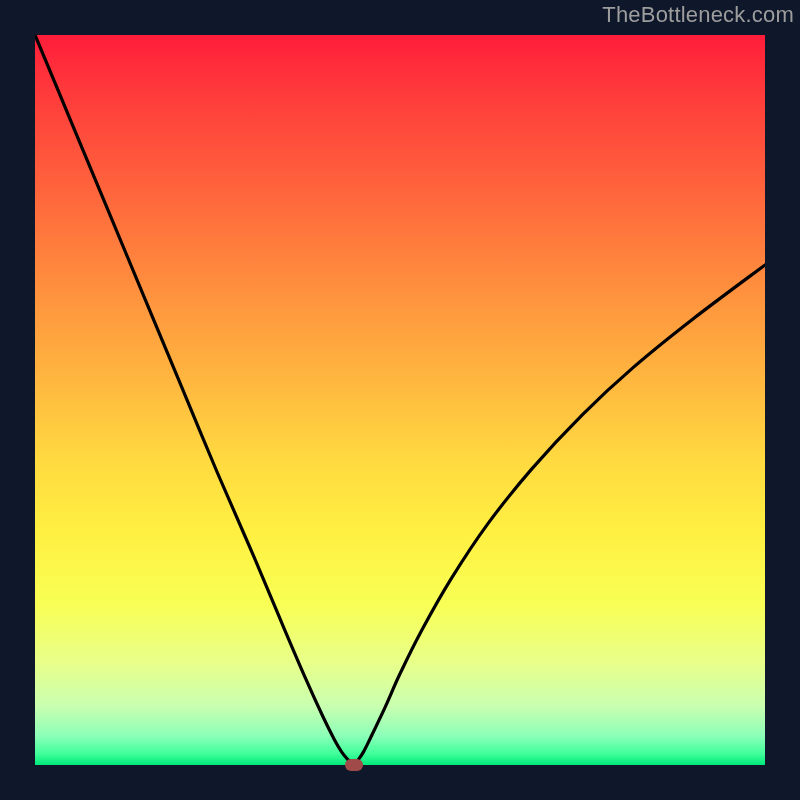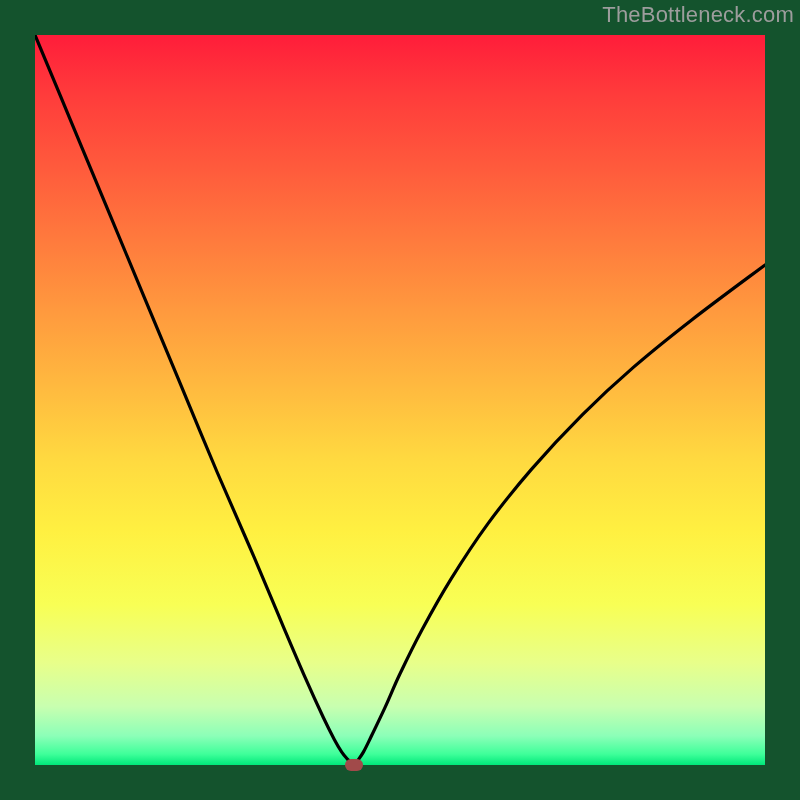--- a/index.html
+++ b/index.html
@@ -10,21 +10,21 @@
     background: #000;
     overflow: hidden;
     font-family: Arial, Helvetica, sans-serif;
   }
   .frame {
     position: absolute;
     top: 0;
     left: 0;
     width: 800px;
     height: 800px;
-    background: #14532d;
+    background: #0f172a;
   }
   .plot {
     position: absolute;
     top: 35px;
     left: 35px;
     width: 730px;
     height: 730px;
     background: linear-gradient(to bottom,
       #ff1d3a 0%,
       #ff3b3b 8%,

